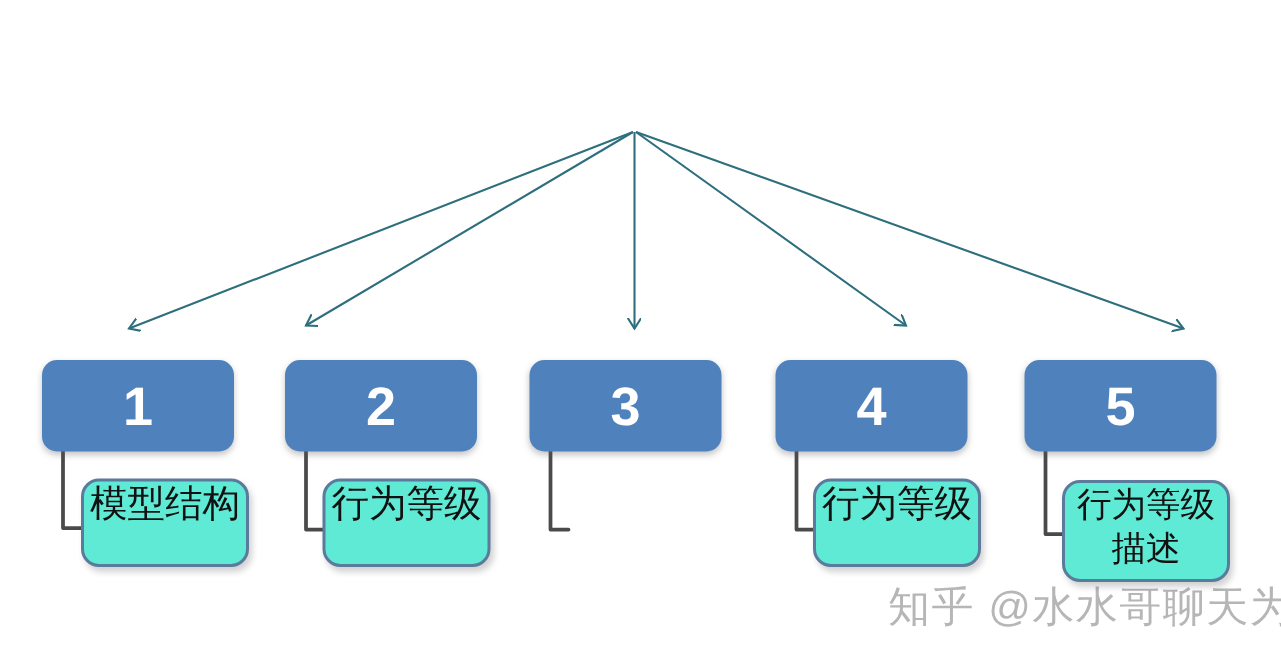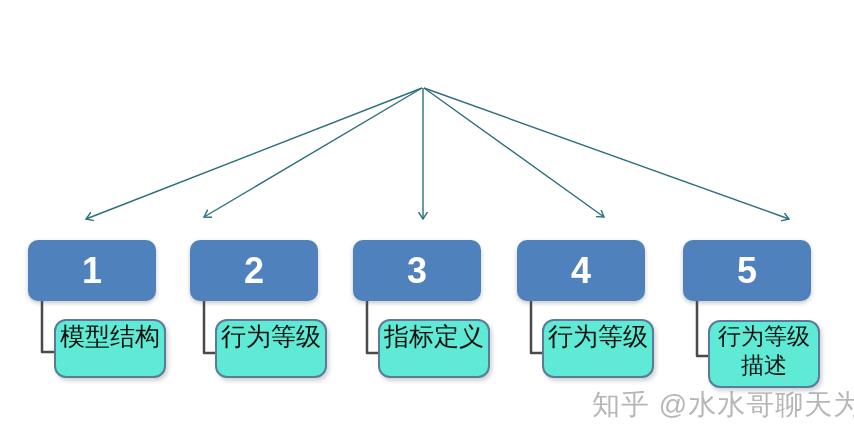--- a/index.html
+++ b/index.html
@@ -134,23 +134,20 @@
   <div class="step-box b2">
     <span class="step-num">2</span>
   </div>
   <div class="label-box l2">
     <span class="label-text">行为等级</span>
   </div>
 
   <div class="step-box b3">
     <span class="step-num">3</span>
   </div>
-  <div class="label-box l3">
-    <span class="label-text">指标定义</span>
-  </div>
 
   <div class="step-box b4">
     <span class="step-num">4</span>
   </div>
   <div class="label-box l4">
     <span class="label-text">行为等级</span>
   </div>
 
   <div class="step-box b5">
     <span class="step-num">5</span>

